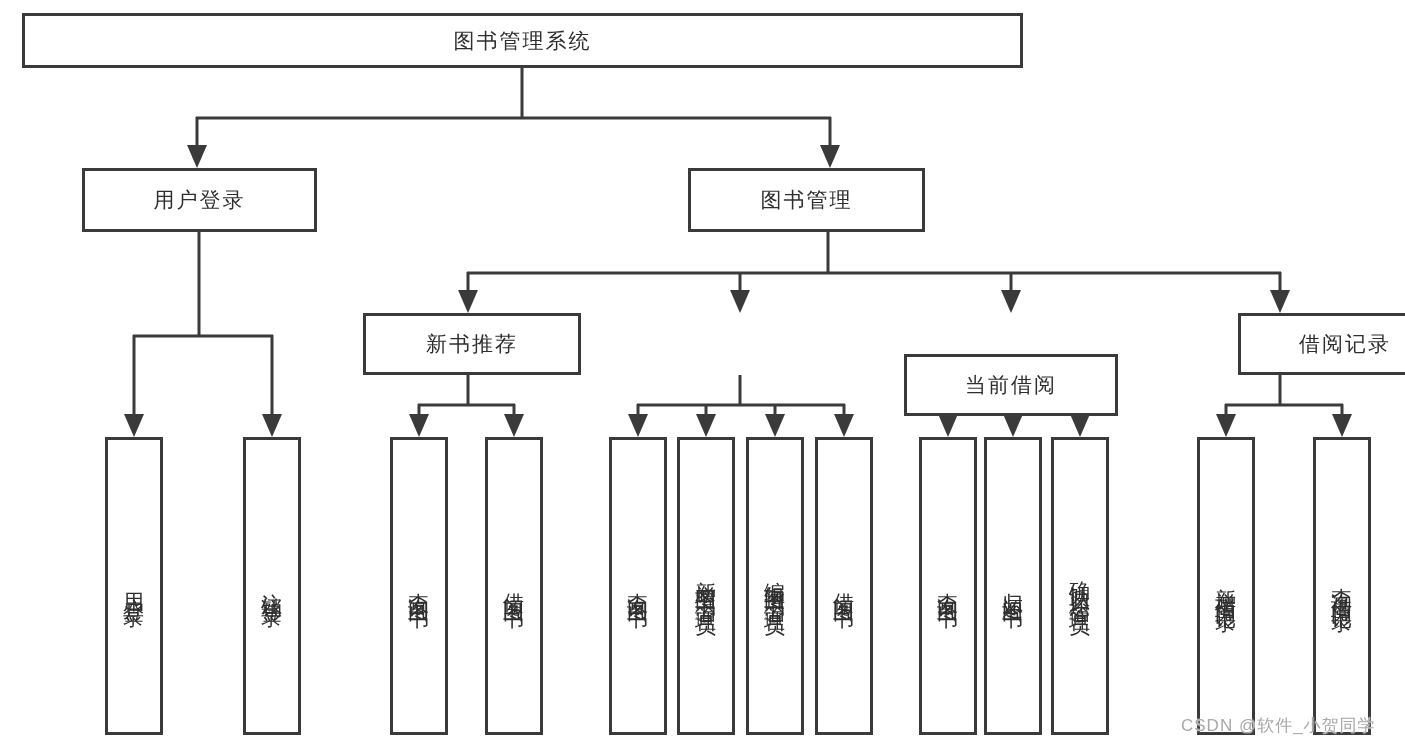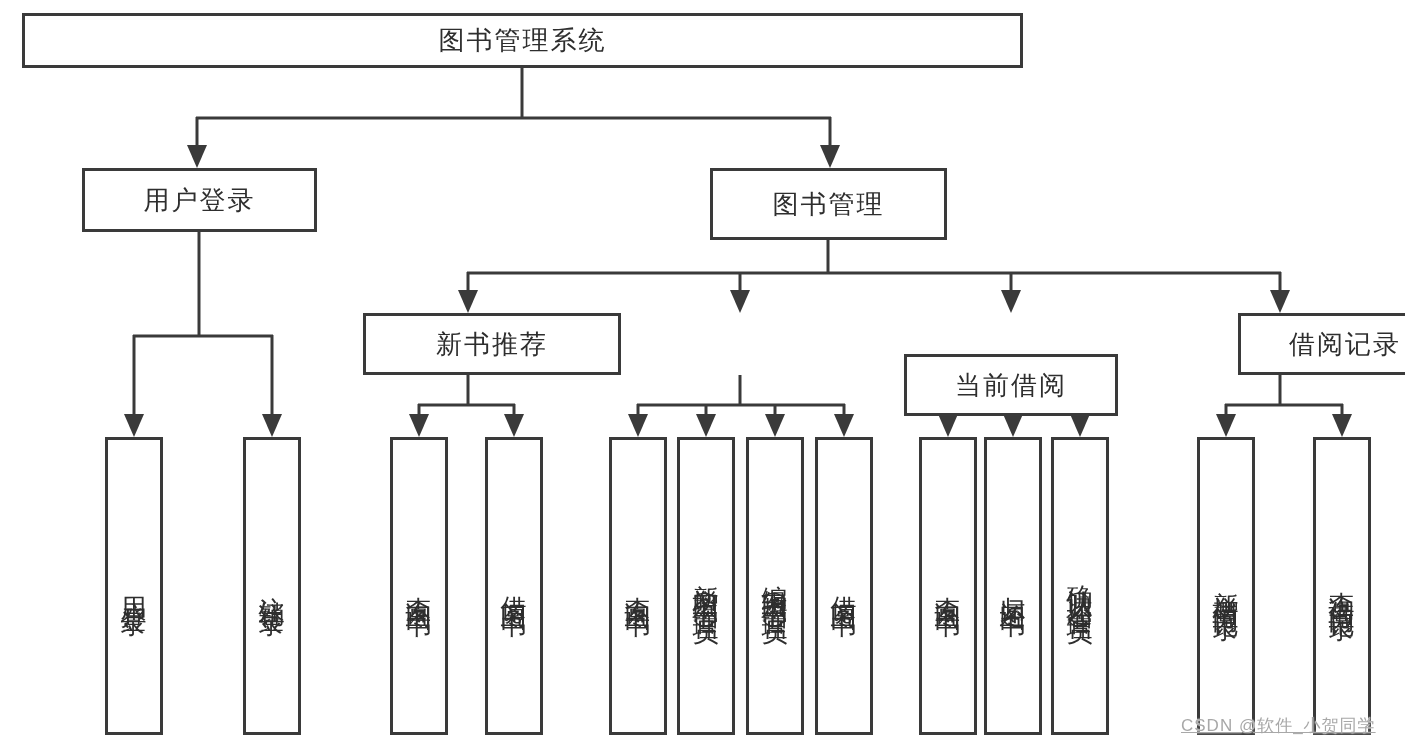--- a/index.html
+++ b/index.html
@@ -30,31 +30,31 @@
   .connectors polygon { fill: var(--line); }
 
   .node {
     position: absolute;
     background: var(--bg);
     border: 3px solid var(--line);
     display: flex;
     align-items: center;
     justify-content: center;
     color: var(--text);
-    font-size: 26px;
+    font-size: 21px;
     letter-spacing: 2px;
     z-index: 2;
     white-space: nowrap;
   }
 
   .node-root   { left: 22px;  top: 13px;  width: 1001px; height: 55px; }
   .node-l2-a   { left: 82px;  top: 168px; width: 235px;  height: 64px; }
-  .node-l2-b   { left: 710px; top: 168px; width: 237px;  height: 72px; }
+  .node-l2-b   { left: 688px; top: 168px; width: 237px;  height: 64px; }
   .node-l3     { top: 313px;  height: 62px; }
-  .node-l3-0   { left: 363px;  width: 258px; }
+  .node-l3-0   { left: 363px;  width: 218px; }
   .node-l3-1   { left: 634px;  width: 212px; }
   .node-l3-2   { left: 904px;  width: 214px; margin-top: 41px; }
   .node-l3-3   { left: 1238px; width: 214px; text-align: right; }
 
   .leaf {
     top: 437px;
     height: 298px;
     width: 58px;
     padding: 4px 0;
   }
@@ -68,21 +68,20 @@
   .watermark {
     position: absolute;
     left: 1181px;
     top: 714px;
     z-index: 3;
     font-size: 17px;
     letter-spacing: 1px;
     color: var(--watermark);
     text-shadow: 0 0 2px #ffffff, 0 0 1px #ffffff;
     white-space: nowrap;
-    text-decoration: underline;
   }
 </style>
 </head>
 <body>
 
 <div class="canvas">
 
   <svg class="connectors" viewBox="0 0 1405 747" xmlns="http://www.w3.org/2000/svg">
 
     <line x1="522" y1="68" x2="522" y2="118"></line>

